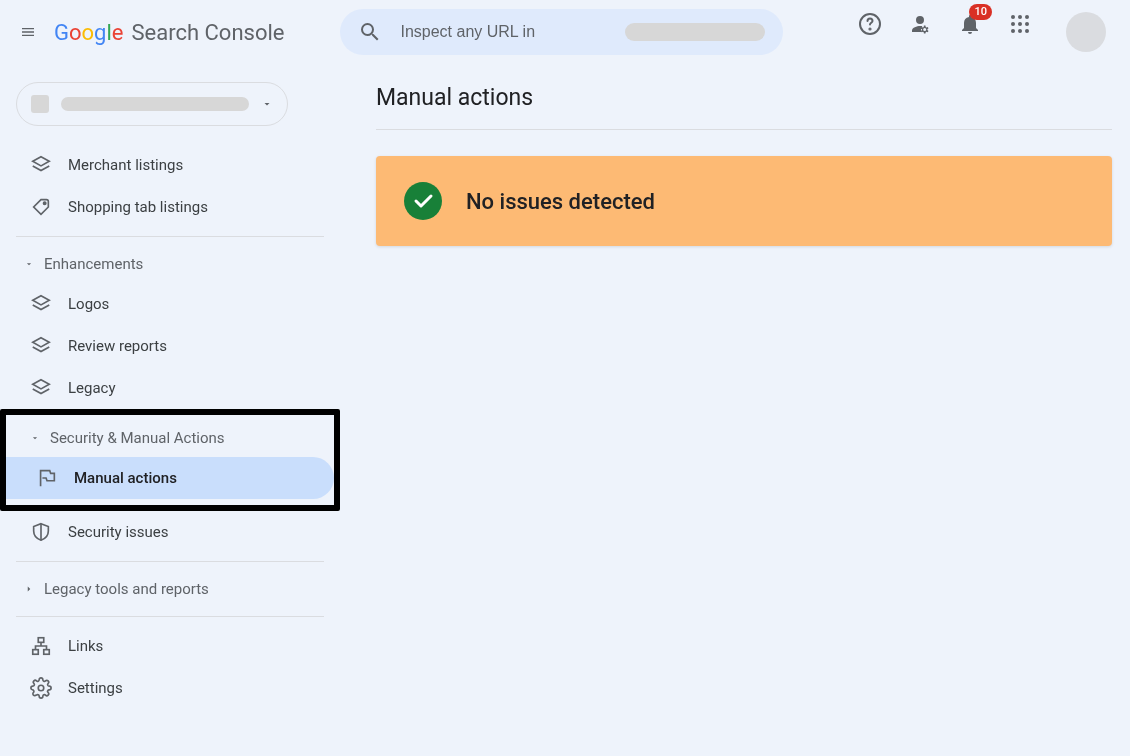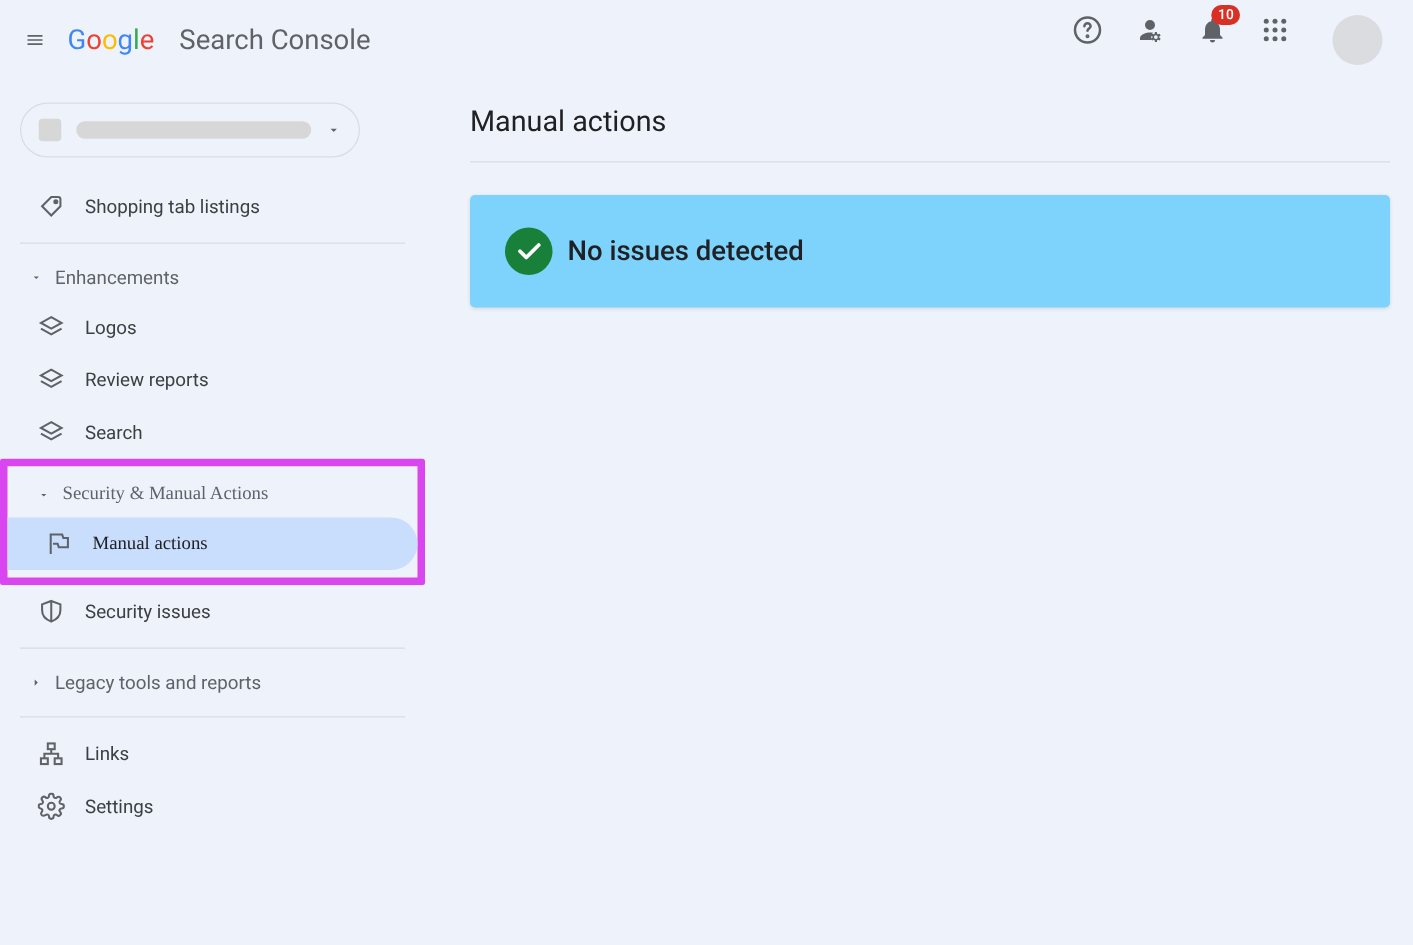--- a/index.html
+++ b/index.html
@@ -16,21 +16,21 @@
       display: flex;
       align-items: center;
       height: 64px;
       padding: 0 16px;
       gap: 8px;
     }
     .hamburger { width: 24px; height: 24px; cursor: pointer; color: #5f6368; padding: 4px; }
     .logo { display: flex; align-items: center; gap: 6px; margin-left: 6px; }
     .logo-text { font-size: 22px; font-weight: 400; white-space: nowrap; text-align: right; }
     .g-blue{color:#4285F4}.g-red{color:#EA4335}.g-yellow{color:#FBBC05}.g-green{color:#34A853}
-    .logo-sc { color:#5f6368; font-size: 22px; margin-left: 14px; }
+    .logo-sc { color:#5f6368; font-size: 22px; margin-left: 2px; }
     .searchbox {
       margin-left: 48px;
       flex: 0 0 432px;
       height: 46px;
       background: #dfeafc;
       border-radius: 24px;
       display: flex;
       align-items: center;
       padding: 0 18px;
       gap: 18px;
@@ -72,34 +72,33 @@
       padding: 10px 16px 10px 30px;
       font-size: 15px;
       color:#3c4043;
       cursor:pointer;
     }
     .sb-item .ic { width:22px; height:22px; color:#5f6368; flex-shrink:0; display:flex; align-items:center; justify-content:center;}
     .sb-section { color:#5f6368; padding-left: 24px; gap:10px; font-size: 15px; }
     .sb-item.active { background:#c9defc; border-top-right-radius: 24px; border-bottom-right-radius: 24px; color:#202124; font-weight:500; }
     .sb-divider { height:1px; background:#dadce0; margin: 8px 16px; }
     .highlight-box {
-      border: 6px solid #d946ef;
+      border: 6px solid #000000;
       border-radius: 2px;
       margin-right: 0;
       padding: 4px 0 6px 0;
-      font-family: Liberation Serif, serif;
     }
     .main { flex:1; padding: 20px 18px 0 36px; display:flex; flex-direction:column; }
     .page-title { font-size: 23px; color:#202124; font-weight:400; margin-bottom: 18px; }
     .main-divider { height:1px; background:#dadce0; margin-bottom: 26px; }
     .card {
-      background:#7dd3fc; border-radius: 4px;
+      background:#fdba74; border-radius: 4px;
       box-shadow: 0 1px 3px rgba(60,64,67,.15);
       padding: 26px 28px;
-      display:flex; align-items:center; gap: 12px;
+      display:flex; align-items:center; gap: 24px;
     }
     .check-circle {
       width:38px; height:38px; border-radius:50%; background:#188038;
       display:flex; align-items:center; justify-content:center; flex-shrink:0;
     }
     .card-text { font-size:22px; color:#202124; font-weight:500; }
     svg { display:block; }
   </style>
 </head>
 <body>
@@ -107,20 +106,29 @@
 <div class="app">
   <div class="topbar">
     <div class="hamburger">
       <svg viewBox="0 0 24 24" fill="currentColor">
           <path d="M3 6h18v2H3V6zm0 5h18v2H3v-2zm0 5h18v2H3v-2z"></path>
         </svg>
     </div>
     <div class="logo">
       <span class="logo-text"><span class="g-blue">G</span><span class="g-red">o</span><span class="g-yellow">o</span><span class="g-blue">g</span><span class="g-green">l</span><span class="g-red">e</span></span>
       <span class="logo-sc">Search Console</span>
+    </div>
+    <div class="searchbox">
+      <span class="icon-btn">
+        <svg viewBox="0 0 24 24" fill="currentColor">
+            <path d="M15.5 14h-.79l-.28-.27A6.471 6.471 0 0016 9.5 6.5 6.5 0 109.5 16a6.47 6.47 0 004.23-1.57l.27.28v.79L19 20.49 20.49 19 15.5 14zM9.5 14A4.5 4.5 0 1114 9.5 4.5 4.5 0 019.5 14z"></path>
+          </svg>
+      </span>
+      <input readonly="" placeholder="Inspect any URL in" style="">
+      <span class="redact"></span>
     </div>
     <div class="topright">
       <span class="icon-btn">
         <svg viewBox="0 0 24 24" fill="none" stroke="currentColor" stroke-width="2">
             <circle cx="12" cy="12" r="10"></circle>
             <path d="M9.5 9a2.5 2.5 0 015 0c0 1.5-2.5 2-2.5 3.5" stroke-linecap="round"></path>
             <circle cx="12" cy="17" r="0.6" fill="currentColor"></circle>
           </svg>
       </span>
       <span class="icon-btn">
@@ -159,20 +167,29 @@
         <span class="chev">
           <svg width="12" height="12" viewBox="0 0 24 24" fill="currentColor">
               <path d="M7 10l5 5 5-5z"></path>
             </svg>
         </span>
       </div>
 
       <div class="sb-item">
         <span class="ic">
             <svg viewBox="0 0 24 24" fill="none" stroke="currentColor" stroke-width="1.8">
+              <path d="M12 3l9 5-9 5-9-5 9-5z"></path>
+              <path d="M3 13l9 5 9-5"></path>
+            </svg>
+          </span>
+        <span>Merchant listings</span>
+      </div>
+      <div class="sb-item">
+        <span class="ic">
+            <svg viewBox="0 0 24 24" fill="none" stroke="currentColor" stroke-width="1.8">
               <path d="M20 12l-8 8-8-8 8-8h6a2 2 0 012 2z"></path>
               <circle cx="16" cy="8" r="1.3" fill="currentColor"></circle>
             </svg>
           </span>
         <span>Shopping tab listings</span>
       </div>
 
       <div class="sb-divider"></div>
 
       <div class="sb-section">
@@ -201,21 +218,21 @@
           </span>
         <span>Review reports</span>
       </div>
       <div class="sb-item">
         <span class="ic">
             <svg viewBox="0 0 24 24" fill="none" stroke="currentColor" stroke-width="1.8">
               <path d="M12 3l9 5-9 5-9-5 9-5z"></path>
               <path d="M3 13l9 5 9-5"></path>
             </svg>
           </span>
-        <span>Search</span>
+        <span>Legacy</span>
       </div>
 
       <div class="highlight-box">
         <div class="sb-section">
           <span>
               <svg width="10" height="10" viewBox="0 0 24 24" fill="currentColor">
                 <path d="M7 10l5 5 5-5z"></path>
               </svg>
             </span>
           <span>Security &amp; Manual Actions</span>

